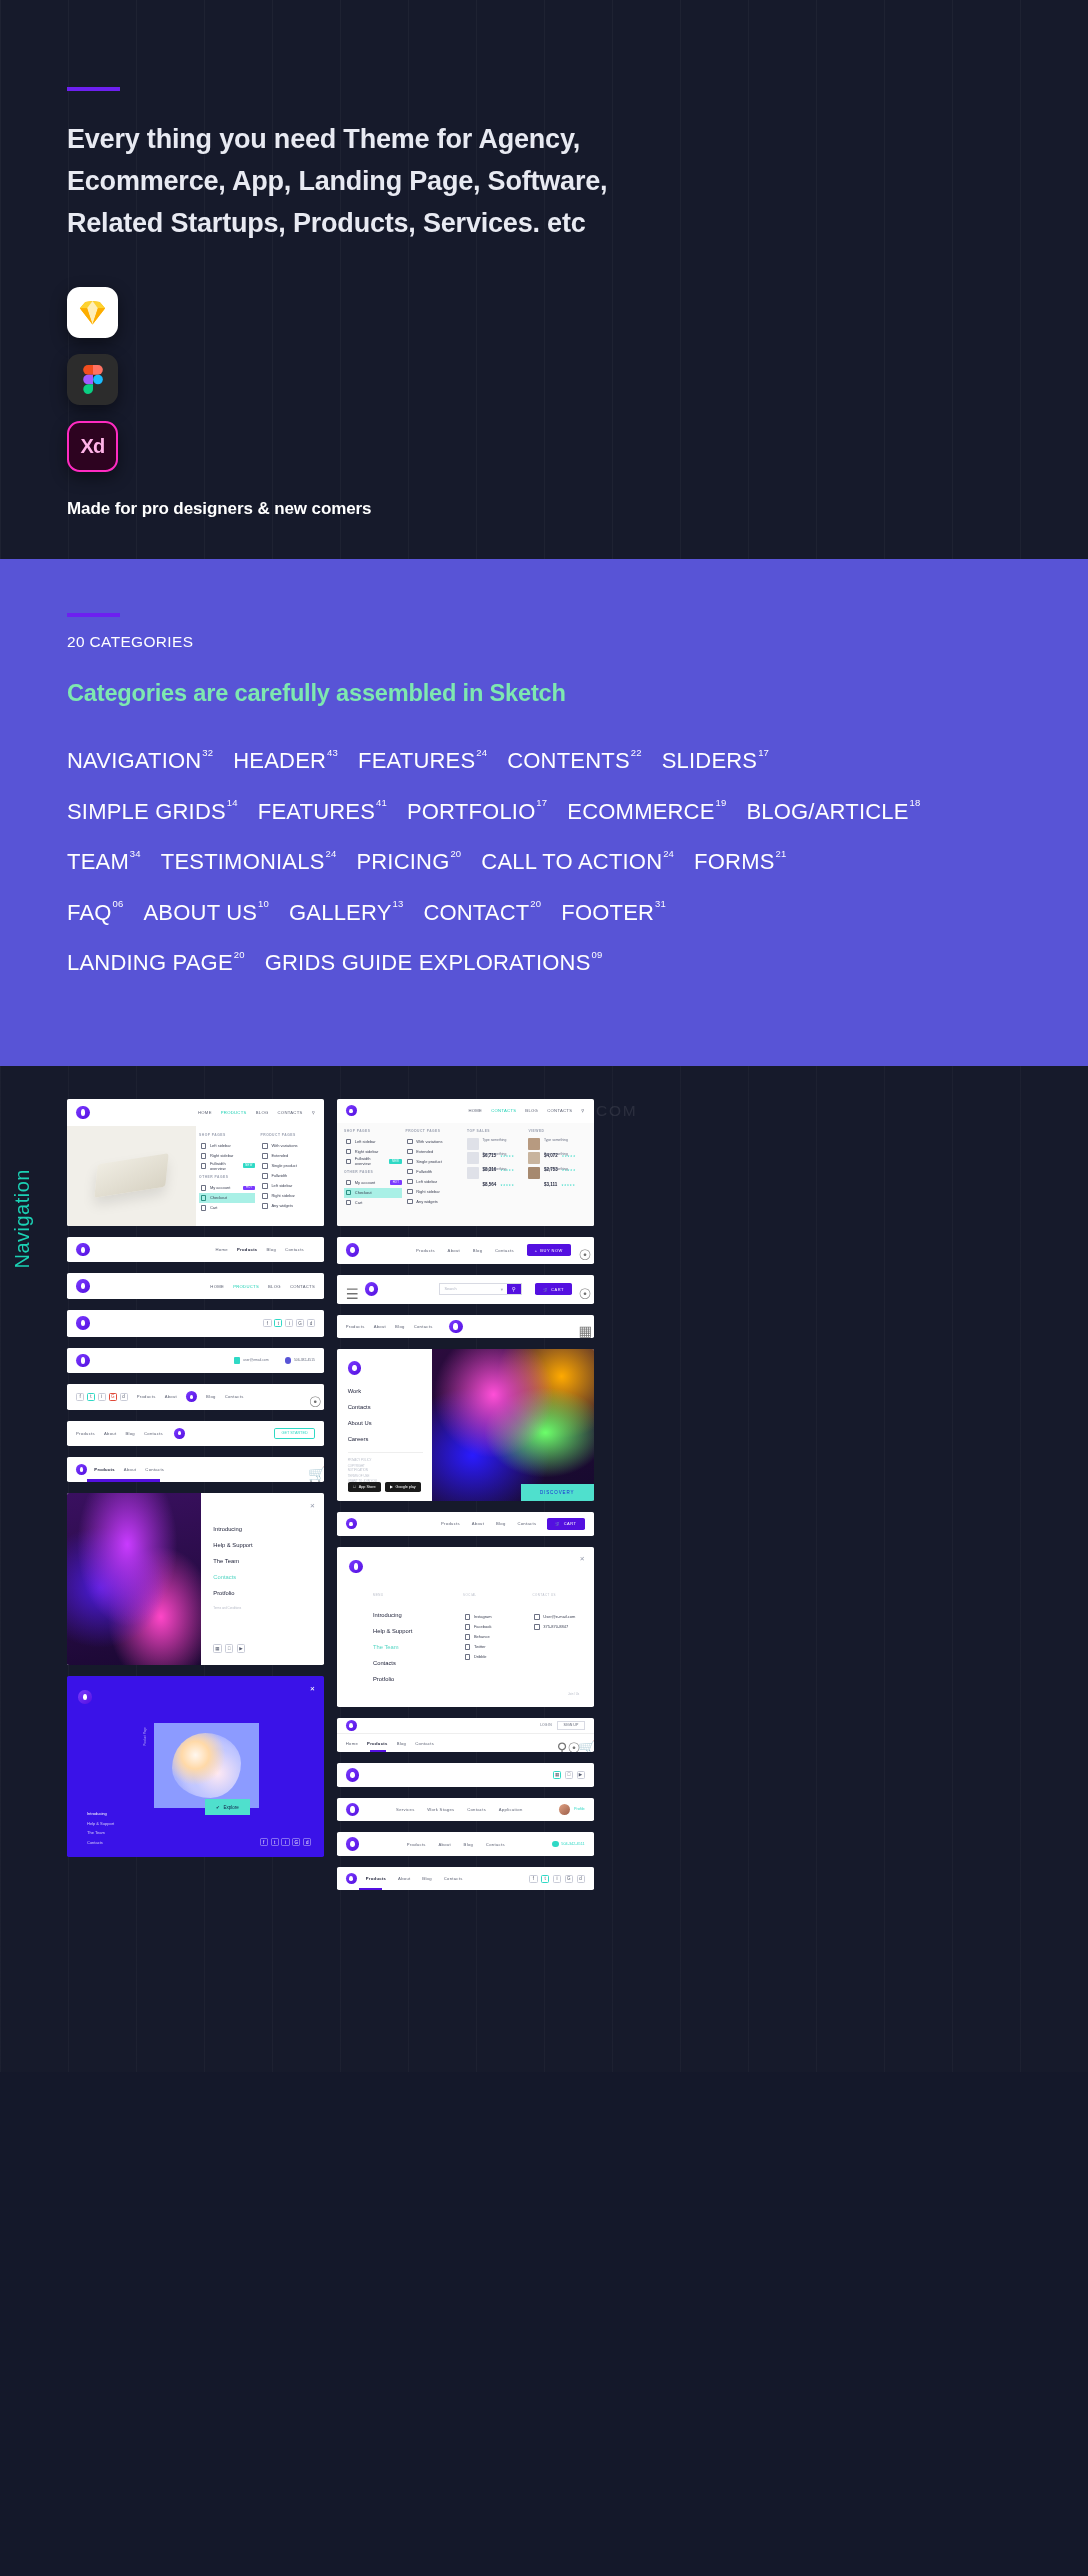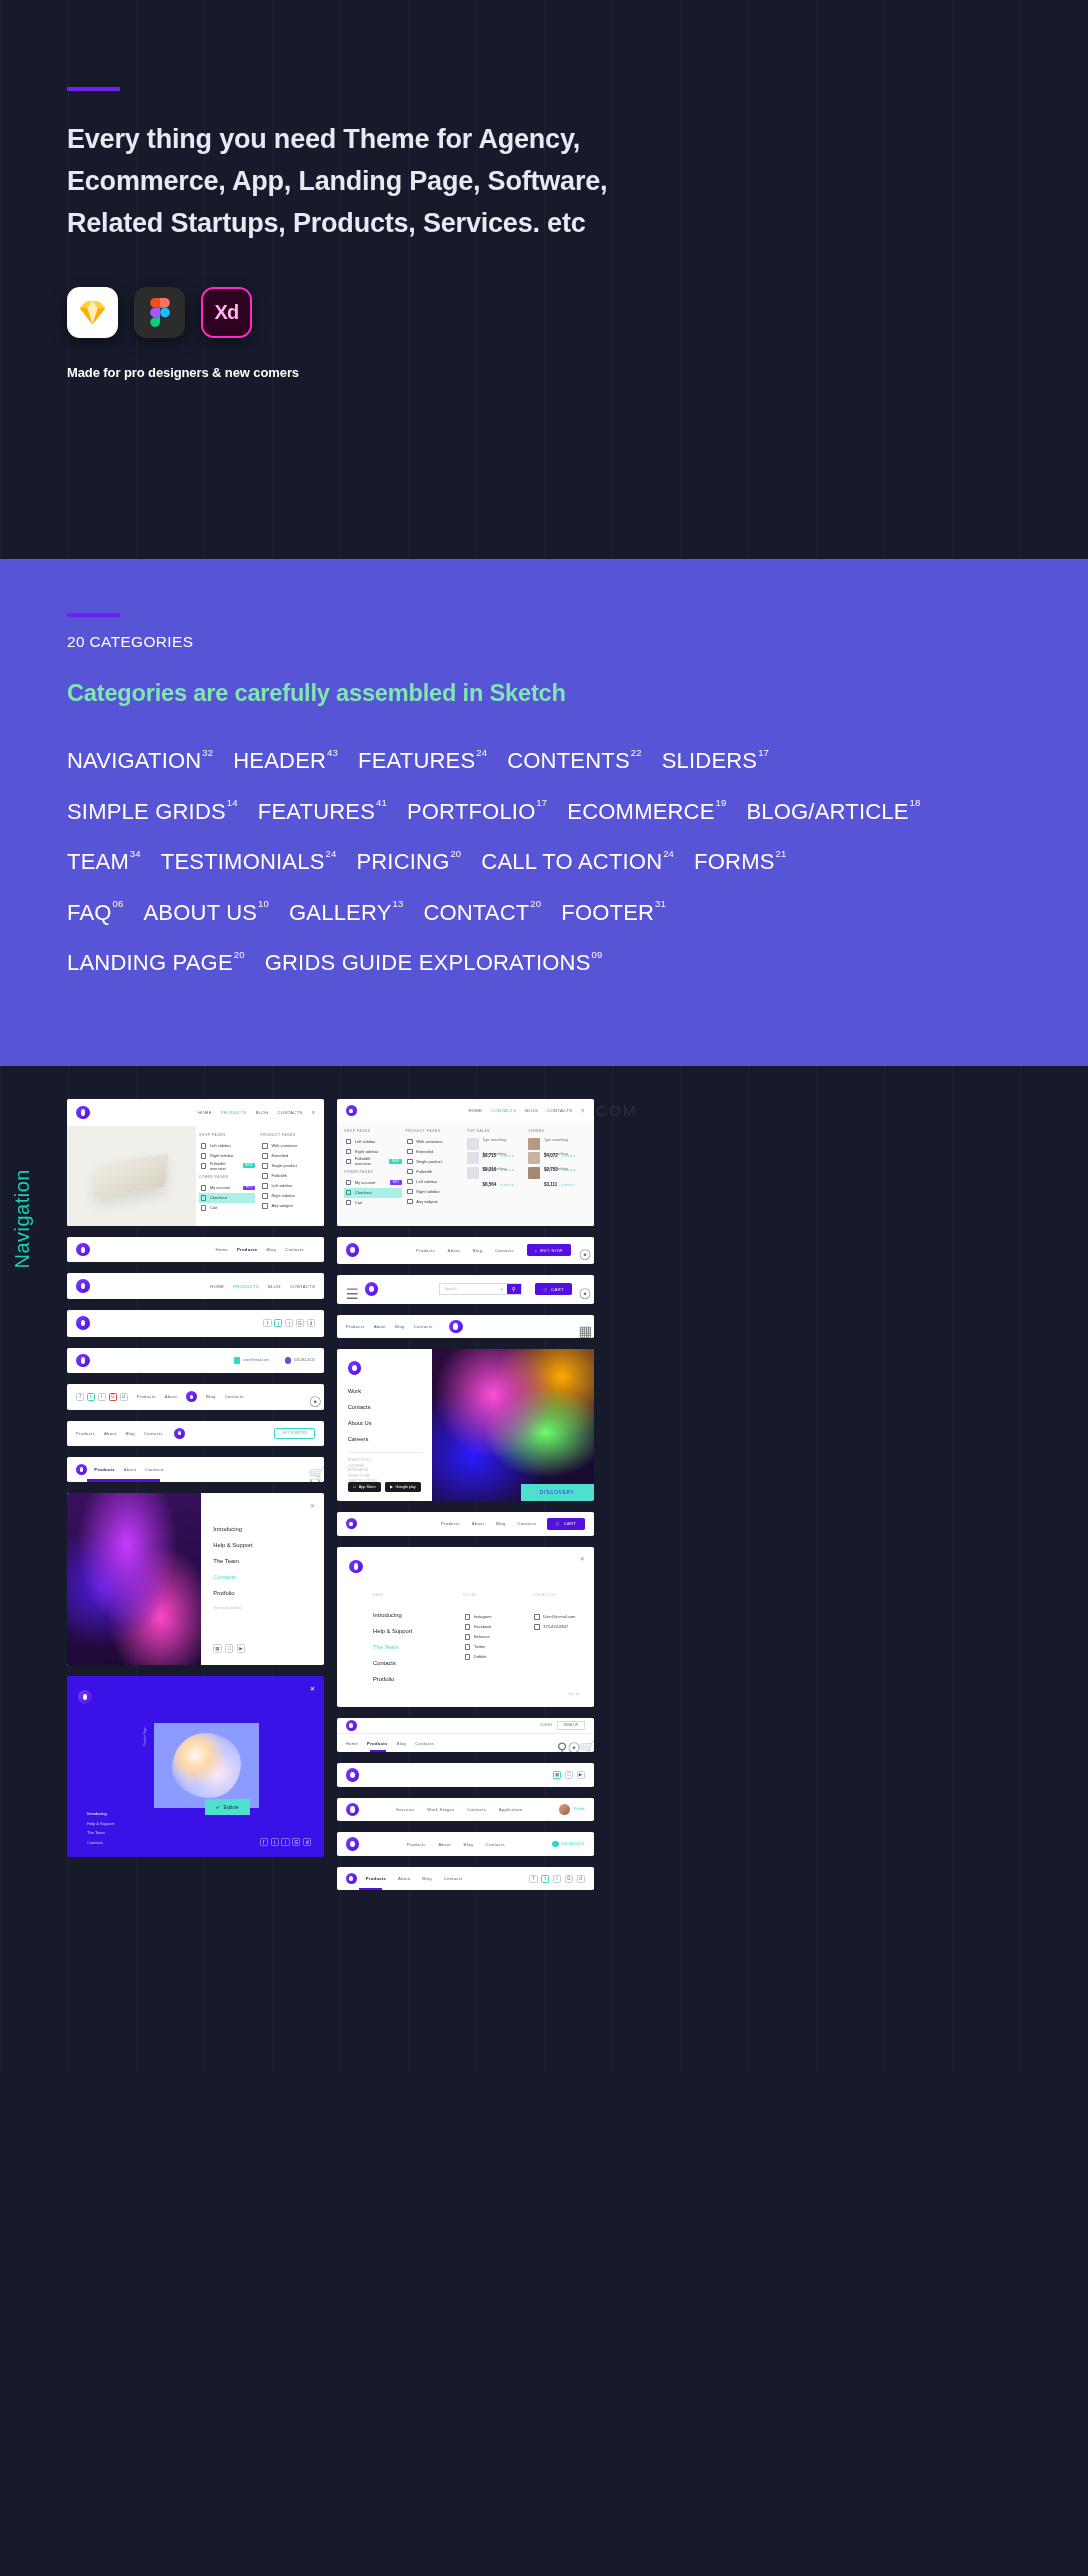--- a/index.html
+++ b/index.html
@@ -35,32 +35,32 @@
   .hero h1 {
     margin-top: 27px;
     color: #e8eaf2;
     font-size: 27px;
     line-height: 1.57;
     font-weight: 700;
     letter-spacing: -0.2px;
     max-width: 562px;
     position: relative; z-index: 2;
   }
-  .app-icons { display: flex; gap: 16px; margin-top: 42px; position: relative; z-index: 2; }
+  .app-icons { display: flex; gap: 16px; margin-top: 42px; position: relative; z-index: 2; flex-direction: column; }
   .app-icon {
     width: 51px; height: 51px; border-radius: 12.7px;
     display: flex; align-items: center; justify-content: center;
     box-shadow: 0 5.4px 16.3px rgba(0,0,0,0.45);
   }
   .app-sketch { background: #ffffff; }
   .app-figma  { background: #2c2c2c; }
   .app-xd     { background: #2d0320; border: 2.3px solid #ff2bc2; }
   .app-xd span { color: #ffb3e8; font-size: 20px; font-weight: 700; letter-spacing: -0.9px; }
   .made-for {
-    margin-top: 27px; color: #ffffff; font-size: 13px; font-weight: 700;
+    margin-top: 27px; color: #ffffff; font-size: 17px; font-weight: 700;
     letter-spacing: -0.1px; position: relative; z-index: 2;
   }
 
   
   .cats {
     background: #5854d6;
     padding: 54px 67px 65px 67px;
   }
   .cats .rule-purple { background: #6d20f0; width: 53px; margin-bottom: 16.3px; }
   .cats-eyebrow { color: #ffffff; font-size: 15.4px; letter-spacing: 0.4px; }

